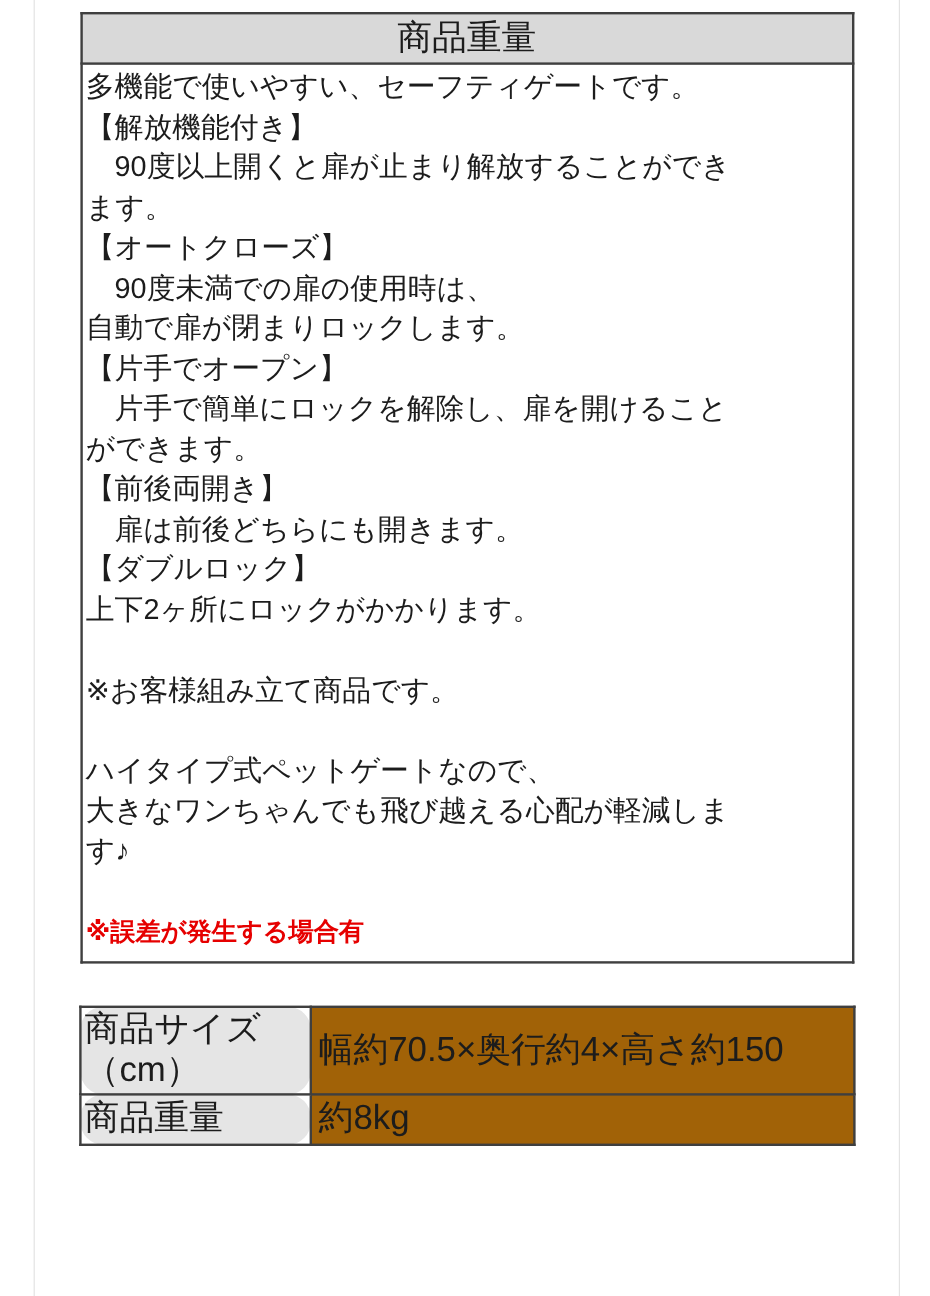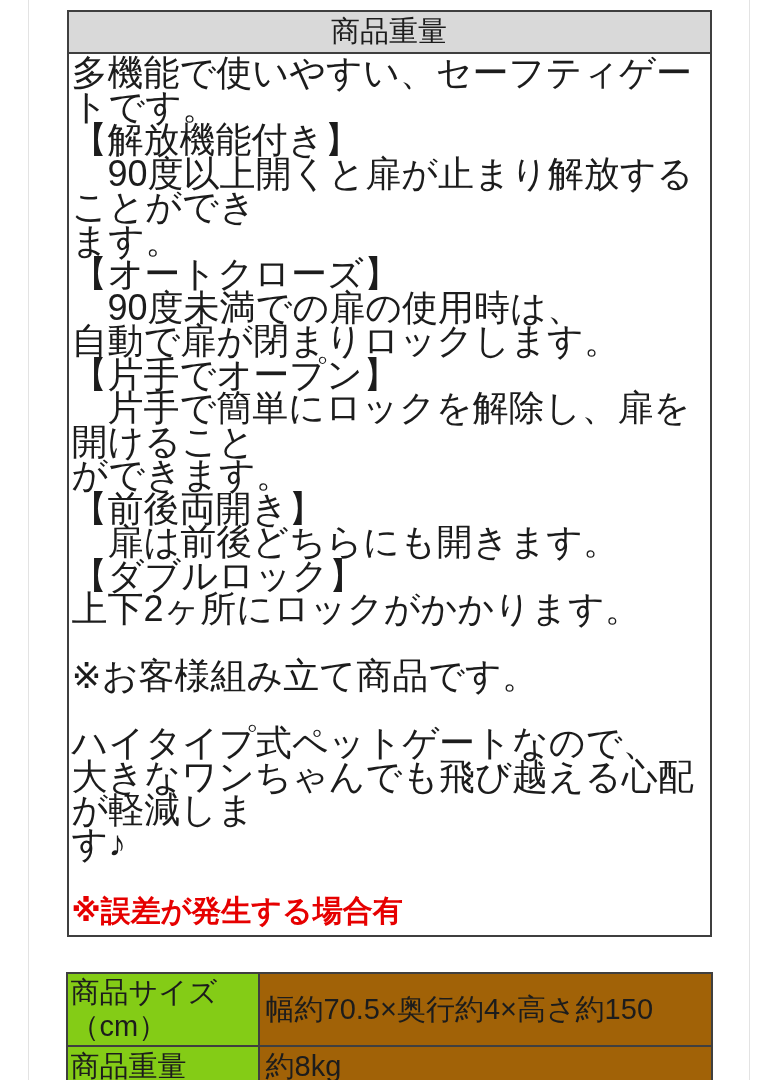--- a/index.html
+++ b/index.html
@@ -42,36 +42,37 @@
   }
   td.features-body {
     vertical-align: top;
     padding: 2px 3px 8px 3px;
     height: 746px;
     box-sizing: border-box;
   }
   .body-text {
     white-space: pre-wrap;
     line-height: 33.5px;
-    font-size: 36px;
+    font-size: 24px;
   }
   .red-note {
     margin-top: 33.5px;
     line-height: 33.5px;
-    font-size: 30px;
+    font-size: 21px;
     font-weight: bold;
     color: #e60000;
   }
   table.specs { margin-top: 35px; }
   table.specs td.label {
-    background: #84cc16;
+    background: #e5e5e5;
     padding: 2px 2px 2px 3px;
     vertical-align: middle;
     white-space: pre-line;
     line-height: 33.5px;
+    border-radius: 19px;
   }
   table.specs td.value {
     background: #a16207;
     padding: 2px 2px 2px 6px;
     vertical-align: middle;
     line-height: 33.5px;
   }
   table.specs tr.row-tall td { height: 66px; box-sizing: content-box; }
   table.specs tr.row-short td { height: 36px; box-sizing: content-box; }
 </style>

